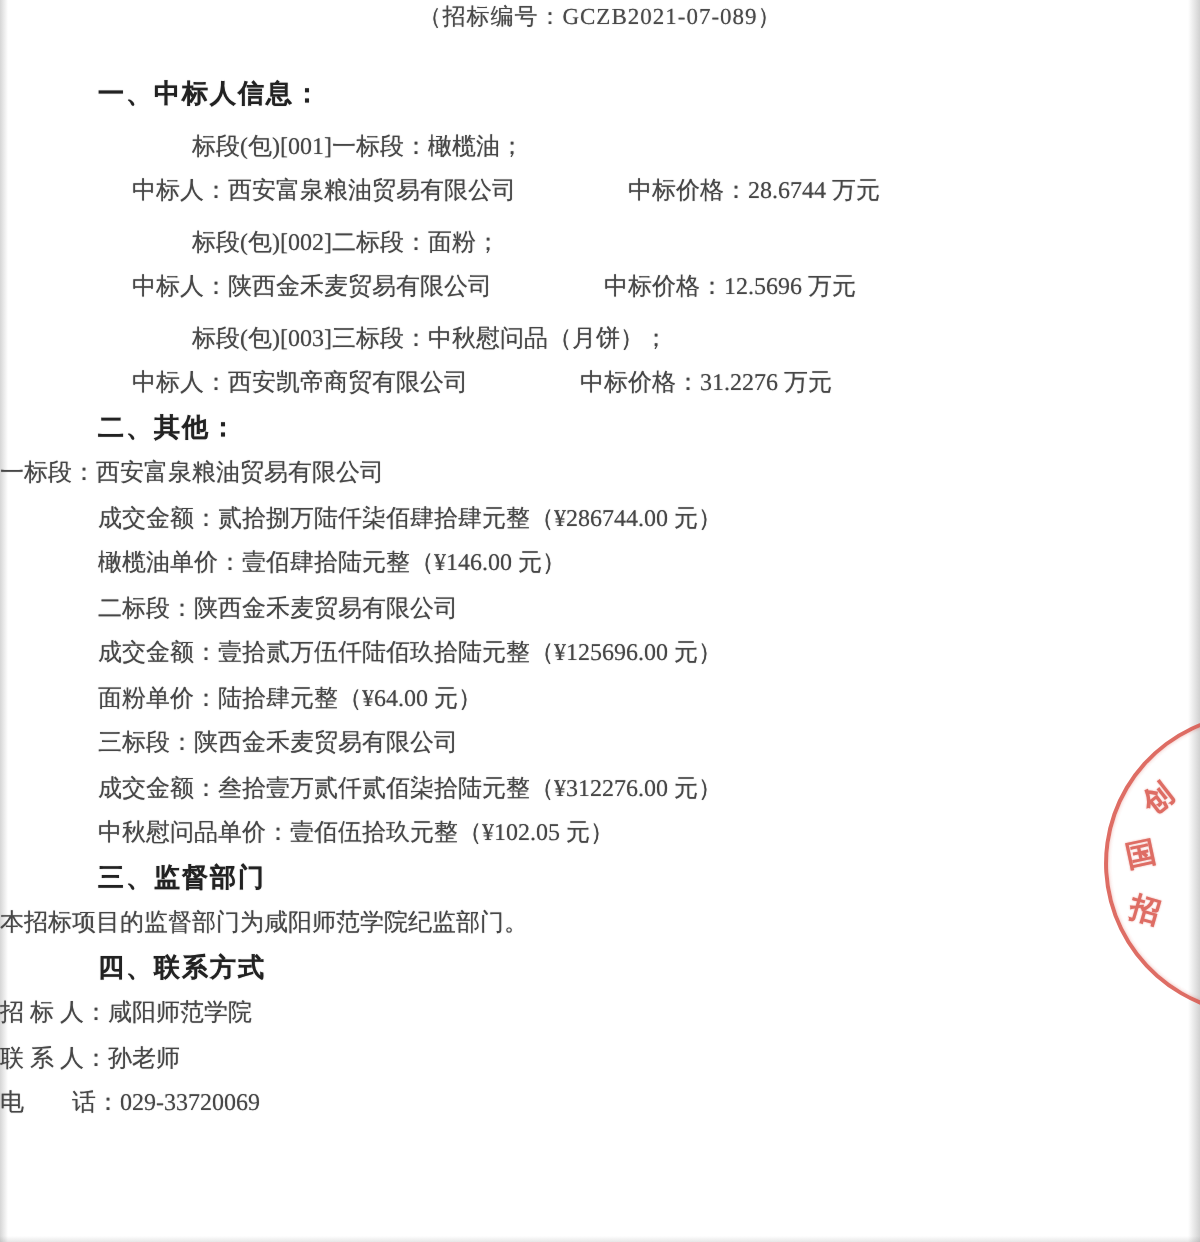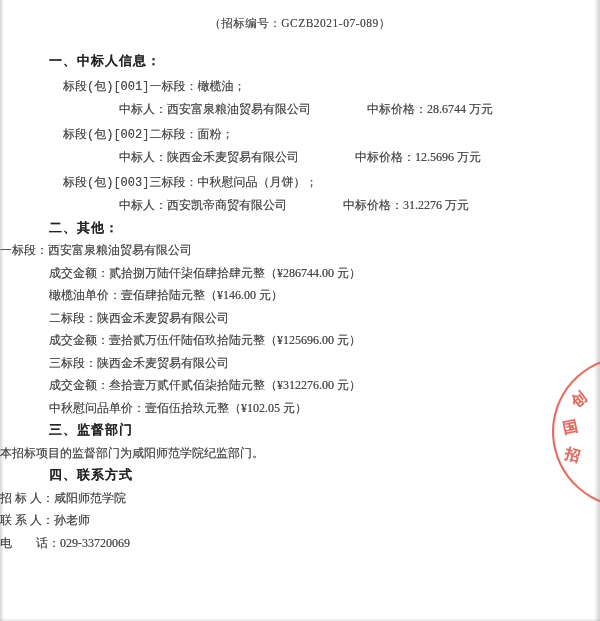--- a/index.html
+++ b/index.html
@@ -21,30 +21,30 @@
     background:linear-gradient(to top,rgba(90,90,90,.15),rgba(90,90,90,0));}
 
   .content{position:absolute;left:0;top:0;width:600px;}
   .line{
     font-size:12px;line-height:22.5px;height:22.5px;
     white-space:nowrap;overflow:visible;
     text-shadow:0 0 .5px rgba(70,70,70,.65);
   }
   .tender-no{
     text-align:center;font-size:11.5px;line-height:15px;height:15px;
-    padding-top:16px;letter-spacing:.5px;color:#4a4a4a;
+    padding-top:2px;letter-spacing:.5px;color:#4a4a4a;
   }
   .sec-title{
     font-weight:bold;font-size:13px;color:#222;
     letter-spacing:1px;
   }
   .ind-85{padding-left:49px;}
-  .ind-103{padding-left:63px;font-family:Liberation Mono, monospace;}
+  .ind-103{padding-left:96px;}
   .ind-110{}
-  .ind-127{padding-left:119px;}
+  .ind-127{padding-left:66px;}
   .gap-top{margin-top:19px;}
   .gap-small{margin-top:3px;}
   .winner-line{display:flex;}
   .winner-line .price{margin-left:56px;text-align:right;}
 
   
   .seal{position:absolute;left:552px;top:356px;width:160px;height:152px;
     pointer-events:none;opacity:.85;}
   .seal-ring{position:absolute;left:0;top:0;width:150px;height:148px;
     border:2.5px solid #d9544a;border-radius:50%;
@@ -89,20 +89,21 @@
     </div>
 
     <div class="line sec-title ind-85">二、其他：</div>
 
     <div class="line ind-110">一标段：西安富泉粮油贸易有限公司</div>
     <div class="line ind-85">成交金额：贰拾捌万陆仟柒佰肆拾肆元整（¥286744.00 元）</div>
     <div class="line ind-85">橄榄油单价：壹佰肆拾陆元整（¥146.00 元）</div>
 
     <div class="line ind-85">二标段：陕西金禾麦贸易有限公司</div>
     <div class="line ind-85">成交金额：壹拾贰万伍仟陆佰玖拾陆元整（¥125696.00 元）</div>
+    <div class="line ind-85">面粉单价：陆拾肆元整（¥64.00 元）</div>
 
     <div class="line ind-85">三标段：陕西金禾麦贸易有限公司</div>
     <div class="line ind-85">成交金额：叁拾壹万贰仟贰佰柒拾陆元整（¥312276.00 元）</div>
     <div class="line ind-85">中秋慰问品单价：壹佰伍拾玖元整（¥102.05 元）</div>
 
     <div class="line sec-title ind-85">三、监督部门</div>
     <div class="line ind-110">本招标项目的监督部门为咸阳师范学院纪监部门。</div>
 
     <div class="line sec-title ind-85">四、联系方式</div>
     <div class="line ind-110">招 标 人：咸阳师范学院</div>

